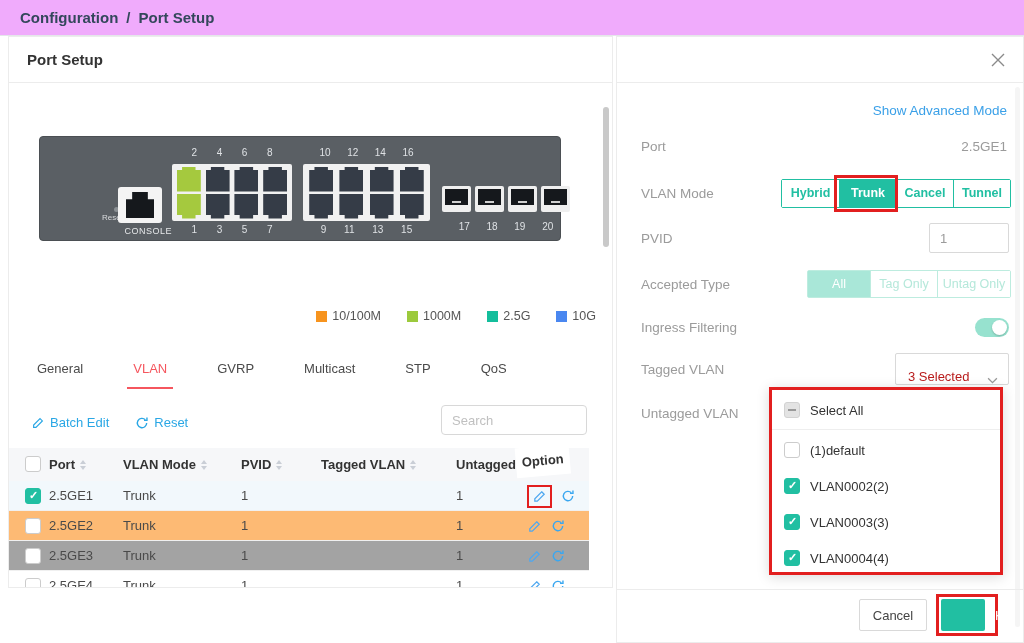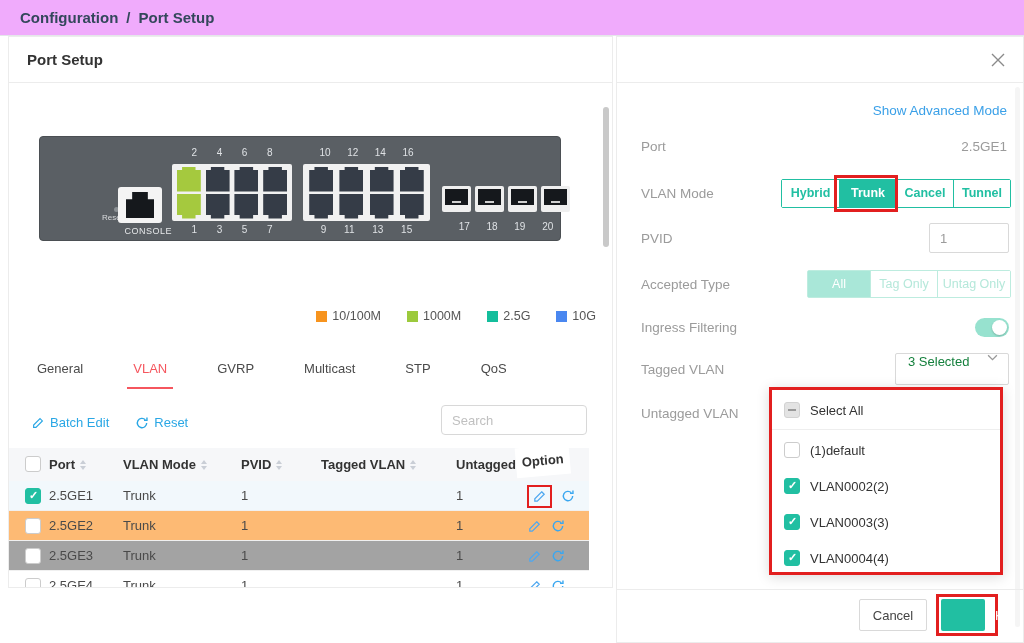--- a/index.html
+++ b/index.html
@@ -117,22 +117,22 @@
   .seg-acc .seg-btn:first-child { border-left:none; }
   .seg-acc .seg-btn.sel { background:#A9E7D8; color:#fff; }
   .w-all { width:62px; } .w-tag { width:67px; } .w-untag { width:73px; }
 
   .toggle { position:absolute; left:358px; top:281px; width:34px; height:19px; border-radius:10px;
     background:#97E2CF; cursor:pointer; }
   .toggle .knob { position:absolute; right:2px; top:2px; width:15px; height:15px; border-radius:50%;
     background:#fff; box-shadow:0 1px 2px rgba(0,0,0,.2); }
 
   .select-box { position:absolute; left:278px; top:316px; width:114px; height:32px;
-    border:1px solid #D9D9D9; border-radius:2px; display:flex; align-items:flex-start;
-    font-size:13px; color:#15803d; padding:0 10px 0 12px; cursor:pointer; justify-content:space-between; }
+    border:1px solid #D9D9D9; border-radius:2px; display:flex; align-items:flex-end;
+    font-size:13px; color:#b91c1c; padding:0 10px 0 12px; cursor:pointer; justify-content:space-between; }
 
   .dropdown { position:absolute; left:152px; top:350px; width:234px; height:188px;
     background:#fff; border:3px solid #E21F1F; box-shadow:0 2px 12px rgba(0,0,0,.15); }
   .dd-row { position:absolute; left:12px; height:22px; display:flex; align-items:center; gap:10px;
     font-size:13px; color:#333; cursor:pointer; }
   .dd-row .cbx { position:relative; width:16px; height:16px; border:1px solid #CCC; border-radius:3px; background:#fff; flex:0 0 auto; }
   .dd-row .cbx.checked { background:#21BFA2; border-color:#21BFA2; }
   .dd-row .cbx.checked:after { content:"✓"; color:#fff; font-size:11px; font-weight:bold; position:absolute; left:3px; top:0; }
   .dd-row .cbx.indet { background:#E3E3E3; border-color:#D2D2D2; }
   .dd-row .cbx.indet:after { content:""; position:absolute; left:3px; top:6px; width:8px; height:2px; background:#9A9A9A; }

